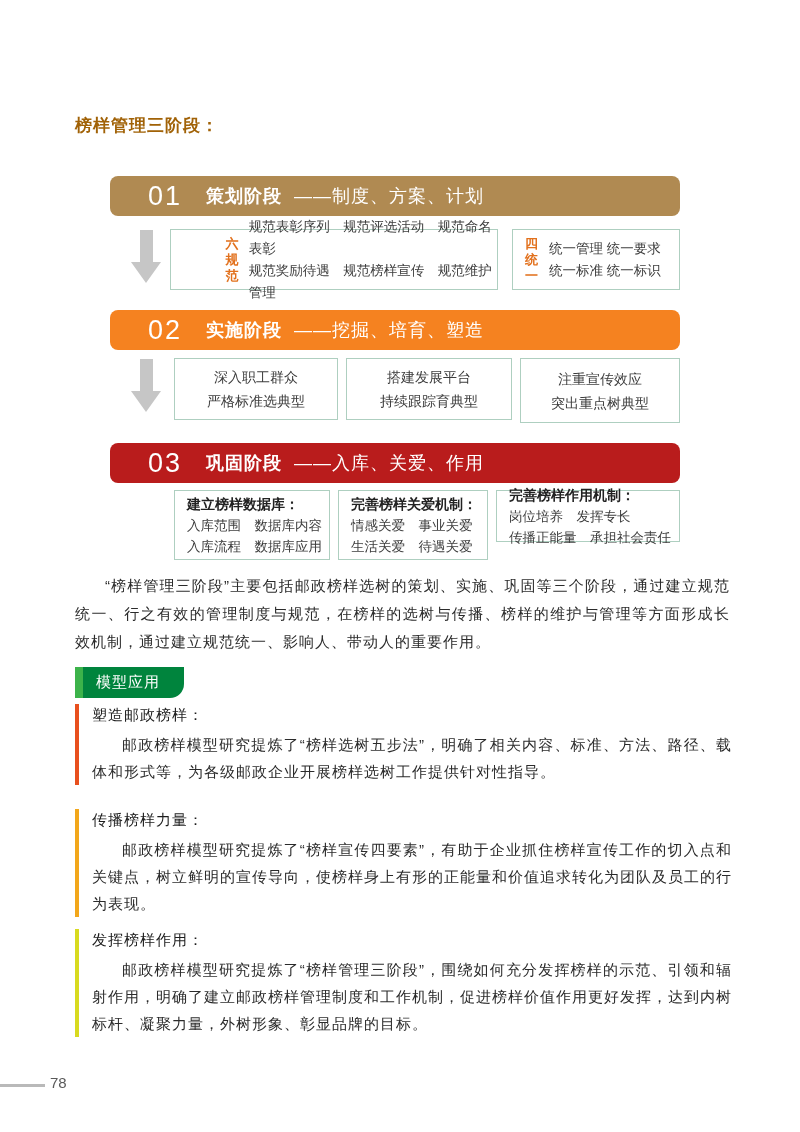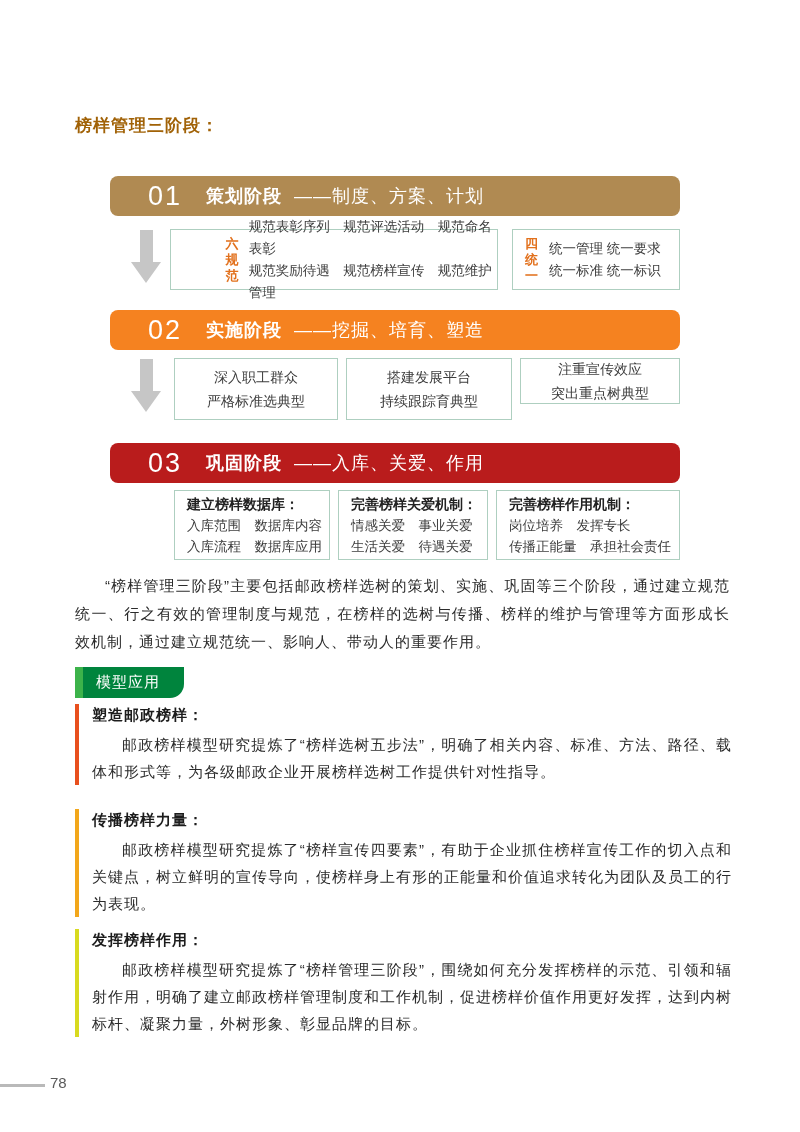--- a/index.html
+++ b/index.html
@@ -40,45 +40,45 @@
     width:15px; margin:0 10px 0 11px; font-size:13px; line-height:16px;
     font-weight:bold; word-break:break-all; text-align:center;
   }
   .hbox .lines { font-size:13.5px; line-height:22px; color:#3c3c3c; }
   .box-liugui { left:170px; top:229px; width:328px; height:61px;padding-left:43px; }
   .box-sitong { left:512px; top:229px; width:168px; height:61px; }
 
   .cbox { display:flex; flex-direction:column; justify-content:center; text-align:center; font-size:14px; line-height:24px; color:#3c3c3c; }
   .r2b1 { left:174px; top:358px; width:164px; height:62px; }
   .r2b2 { left:346px; top:358px; width:166px; height:62px; }
-  .r2b3 { left:520px; top:358px; width:160px; height:46px; }
+  .r2b3 { left:520px; top:358px; width:160px; height:65px; }
 
   .lbox { display:flex; flex-direction:column; justify-content:center; padding-left:12px; font-size:13.5px; line-height:21px; color:#3c3c3c; }
   .lbox .bh { font-weight:bold; color:#222; font-size:14px; }
   .r3b1 { left:174px; top:490px; width:156px; height:70px; }
   .r3b2 { left:338px; top:490px; width:150px; height:70px; }
-  .r3b3 { left:496px; top:490px; width:184px; height:70px; }
+  .r3b3 { left:496px; top:490px; width:184px; height:52px; }
 
   
   .summary {
     left:75px; top:572px; width:655px; font-size:15px; line-height:28px;
     color:#2b2b2b; text-indent:2em; text-align:justify; letter-spacing:1px;
   }
 
   
   .badge { left:75px; top:667px; display:inline-flex; height:31px; }
   .badge .strip { width:8px; }
   .badge .body {
     color:#fff; font-size:15px; letter-spacing:1px; display:flex; align-items:center;
     padding:0 24px 0 13px; border-radius:0 0 14px 0;
   }
 
   
   .app { left:75px; width:657px; border-left-width:4px; border-left-style:solid; padding-left:13px; }
-  .app h3 { font-size:15px; font-weight:bold; color:#1c1c1c; letter-spacing:1px; margin:2px 0 6px 0; }
+  .app h3 { font-size:15px; font-weight:normal; color:#1c1c1c; letter-spacing:1px; margin:2px 0 6px 0; }
   .app p { font-size:15px; line-height:27px; color:#2b2b2b; text-indent:2em; text-align:justify; letter-spacing:1px; }
   .app-1 { top:704px; }
   .app-2 { top:809px; }
   .app-3 { top:929px; }
 
   
   .folio-rule { left:0; top:1084px; width:45px; height:3px; background:#b9b9b9; }
   .folio-num { left:50px; top:1074px; font-size:15px; color:#5a5a5a; }
 </style>
 </head>

